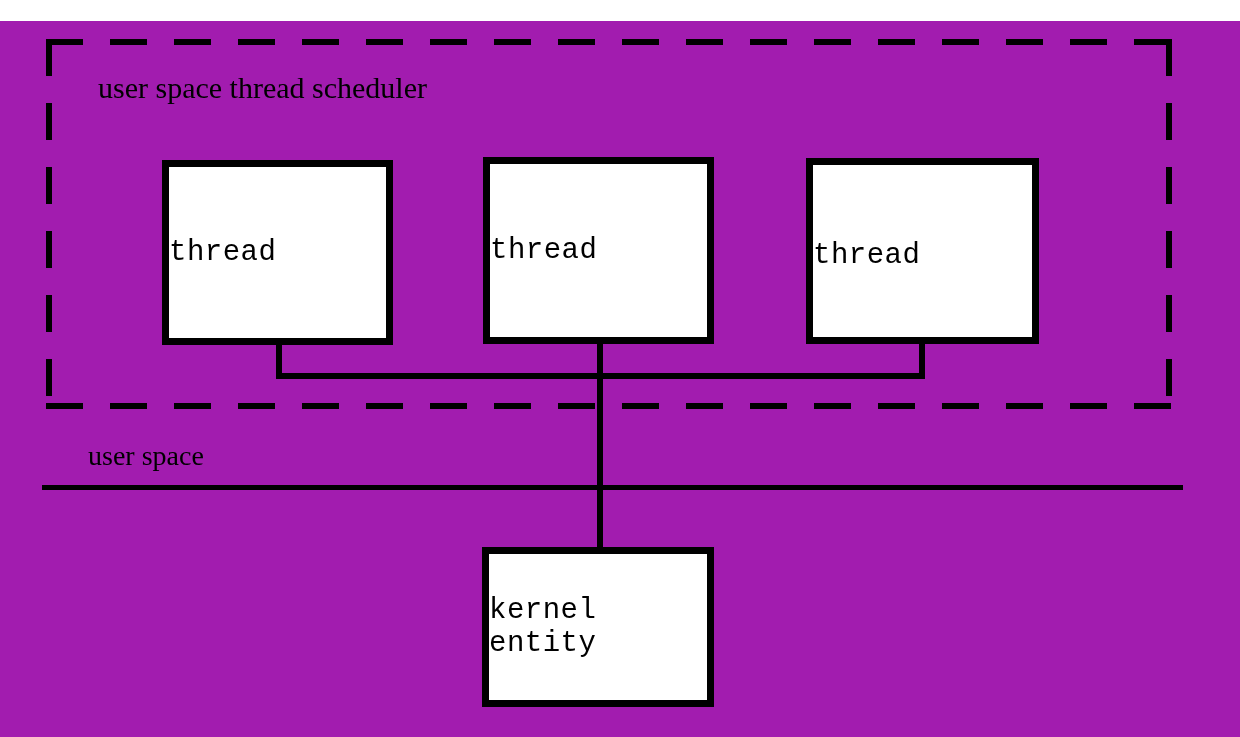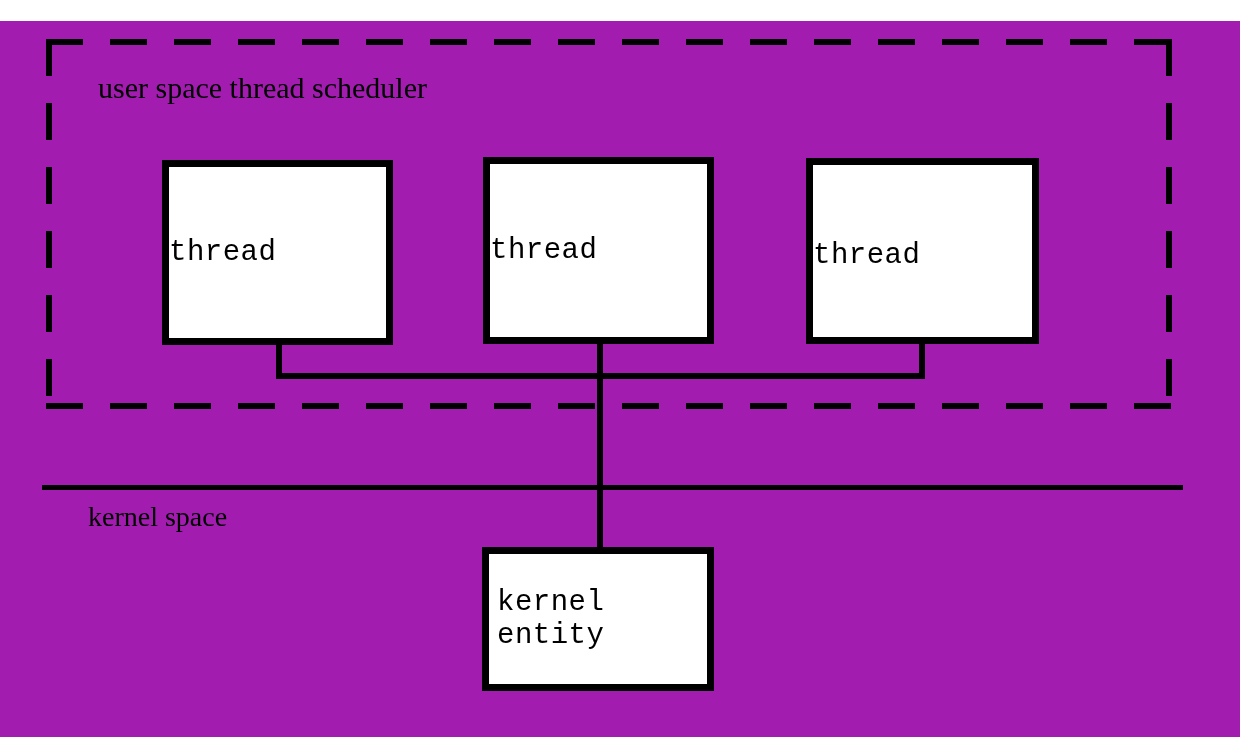--- a/index.html
+++ b/index.html
@@ -95,21 +95,21 @@
     letter-spacing: 0.5px;
     text-align: center;
     white-space: pre;
     color: #000;
   }
 
   .thread-1 { left: 162px; top: 139px; width: 231px; height: 185px; }
   .thread-2 { left: 483px; top: 136px; width: 231px; height: 187px; }
   .thread-3 { left: 806px; top: 137px; width: 233px; height: 186px; }
   .thread-3 .node-label { position: relative; top: 4px; }
-  .kernel-entity-box { left: 482px; top: 526px; width: 232px; height: 144px; padding-left: 8px; }
+  .kernel-entity-box { left: 482px; top: 526px; width: 232px; height: 160px; }
 
   
   .line {
     position: absolute;
     background: #000000;
   }
   .stub-left   { left: 276px; top: 318px; width: 6px; height: 40px; }
   .stub-middle { left: 597px; top: 318px; width: 6px; height: 40px; }
   .stub-right  { left: 919px; top: 318px; width: 6px; height: 40px; }
   .bus         { left: 276px; top: 352px; width: 649px; height: 6px; }
@@ -148,23 +148,23 @@
   <div class="node-box thread-3">
     <span class="node-label">thread</span>
   </div>
 
   <div class="line stub-left"></div>
   <div class="line stub-middle"></div>
   <div class="line stub-right"></div>
   <div class="line bus"></div>
   <div class="line trunk"></div>
 
+  <div class="space-label label-user-space">user space</div>
 
   <div class="line space-divider"></div>
 
-  <div class="space-label label-kernel-space">kernel space</div>
 
   <div class="node-box kernel-entity-box">
     <span class="node-label">kernel
 entity</span>
   </div>
 
 </div>
 
 </body></html>

